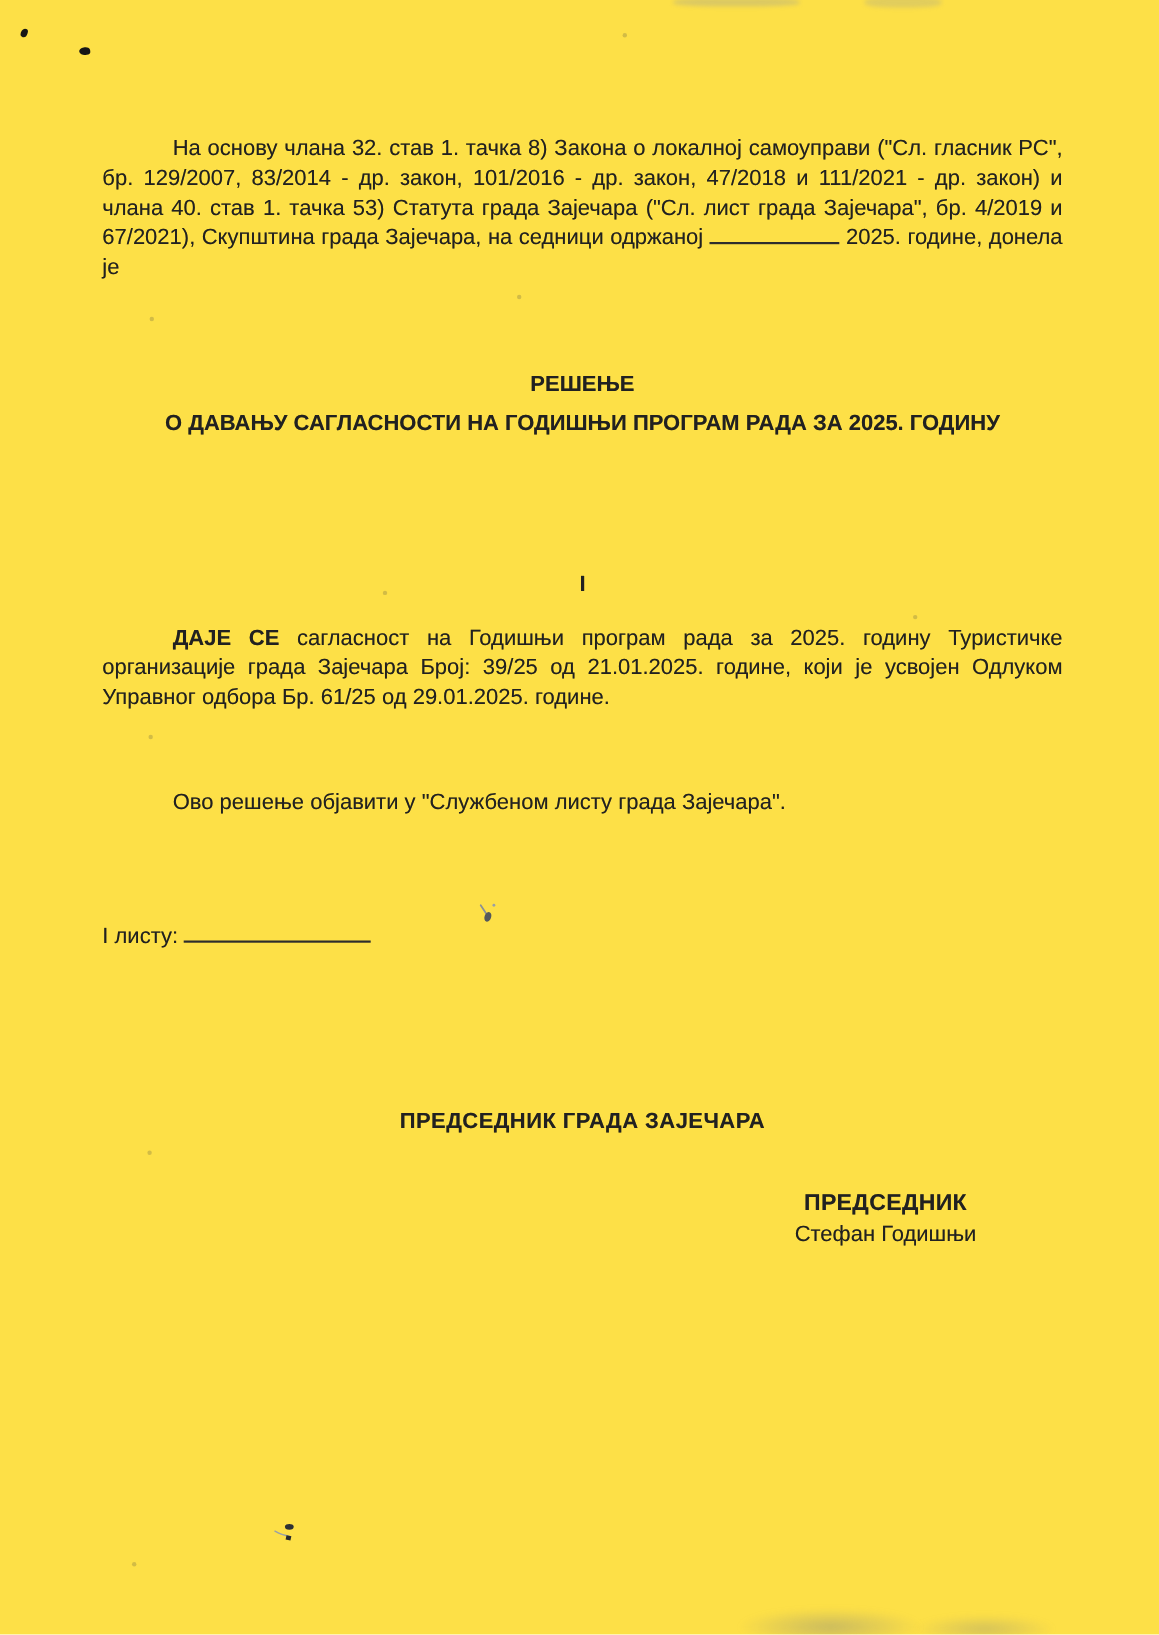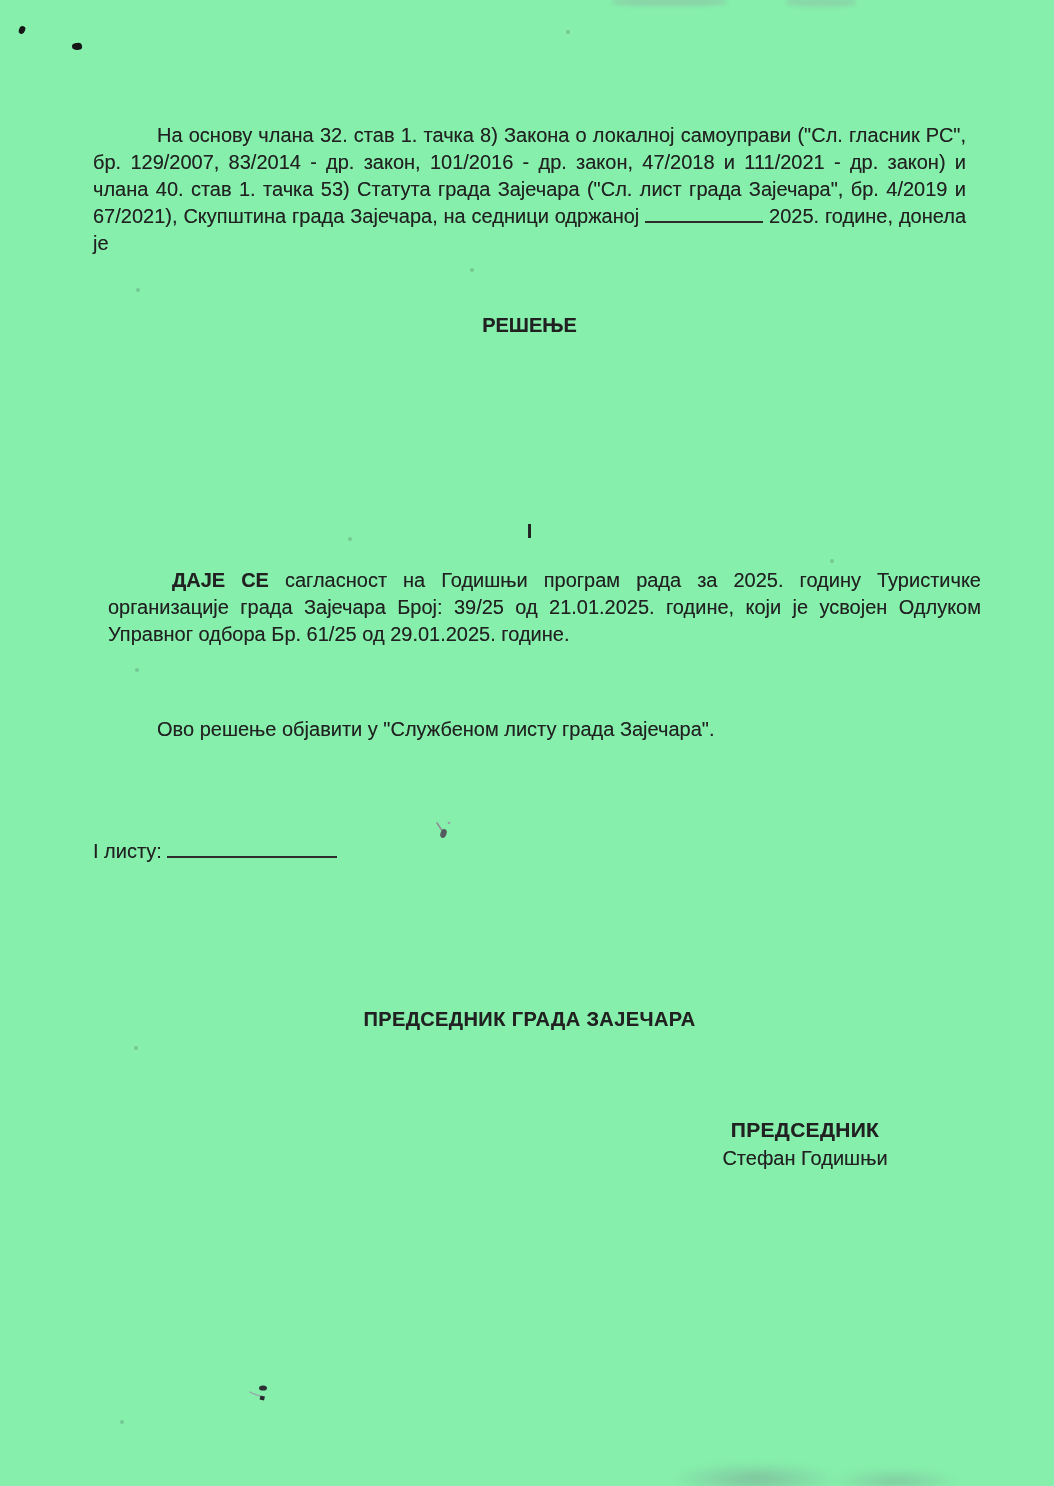--- a/index.html
+++ b/index.html
@@ -4,21 +4,21 @@
 <style>
   html, body {
     margin: 0;
     padding: 0;
     background: #ffffff;
   }
   .page {
     position: relative;
     width: 1054px;
     height: 1486px;
-    background: #86efac;
+    background: #fde047;
     overflow: hidden;
     font-family: "Liberation Sans", sans-serif;
     color: #212121;
   }
   .page * { box-sizing: border-box; }
 
   
   .para {
     position: absolute;
     left: 93px;
@@ -39,21 +39,21 @@
     border-bottom: 2px solid #2d2d2d;
     height: 4px;
   }
   .blank-intro { width: 118px; }
   .blank-case  { width: 170px; }
   .blank-date  { width: 106px; }
 
   .sig-block {
     position: absolute;
     left: 640px;
-    top: 1116px;
+    top: 1080px;
     width: 330px;
     text-align: center;
     font-size: 20px;
     line-height: 28px;
     text-shadow: 0 0 0.5px rgba(0,0,0,0.35);
   }
   .sig-title { font-weight: bold; font-size: 21px; letter-spacing: 0.3px; }
 
   
   .speck {
@@ -129,29 +129,29 @@
     <path d="M4,12 C9,15 13,16 18,17" stroke="#9aa0a6" stroke-width="1.4" fill="none" stroke-linecap="round"></path>
     <rect x="14" y="16" width="4.5" height="4" fill="#26292c" transform="rotate(12 16 18)"></rect>
   </svg>
 
   <p class="para justify indent" style="top:122px;">
     <span>На основу члана 32. став 1. тачка 8) Закона о локалној самоуправи ("Сл. гласник РС", бр. 129/2007, 83/2014 - др. закон, 101/2016 - др. закон, 47/2018 и 111/2021 - др. закон) и члана 40. став 1. тачка 53) Статута града Зајечара ("Сл. лист града Зајечара", бр. 4/2019 и 67/2021), Скупштина града Зајечара, на седници одржаној</span>
     <span class="blank blank-intro"></span>
     <span>2025. године, донела је</span>
   </p>
 
-  <p class="para center bold" style="top:312px;">РЕШЕЊЕ</p>
+  <p class="para center bold" style="top:336px;">РЕШЕЊЕ</p>
 
   <p class="para center bold" style="top:372px;">
-    <br>
+    <span>О ДАВАЊУ САГЛАСНОСТИ НА ГОДИШЊИ ПРОГРАМ РАДА ЗА 2025. ГОДИНУ</span><br>
   </p>
 
   <p class="para center bold" style="top:518px;">I</p>
 
-  <p class="para justify indent" style="top:567px;margin-left:15px;">
+  <p class="para justify indent" style="top:567px;">
     <span class="bold">ДАЈЕ СЕ</span>
     <span>сагласност на Годишњи програм рада за 2025. годину Туристичке организације града Зајечара Број: 39/25 од 21.01.2025. године, који је усвојен Одлуком Управног одбора Бр. 61/25 од 29.01.2025. године.</span>
   </p>
 
 
   <p class="para indent" style="top:716px;">Ово решење објавити у "Службеном листу града Зајечара".</p>
 
   <p class="para" style="top:838px;">
     <span>I листу:</span>
     <span class="blank blank-case"></span>

